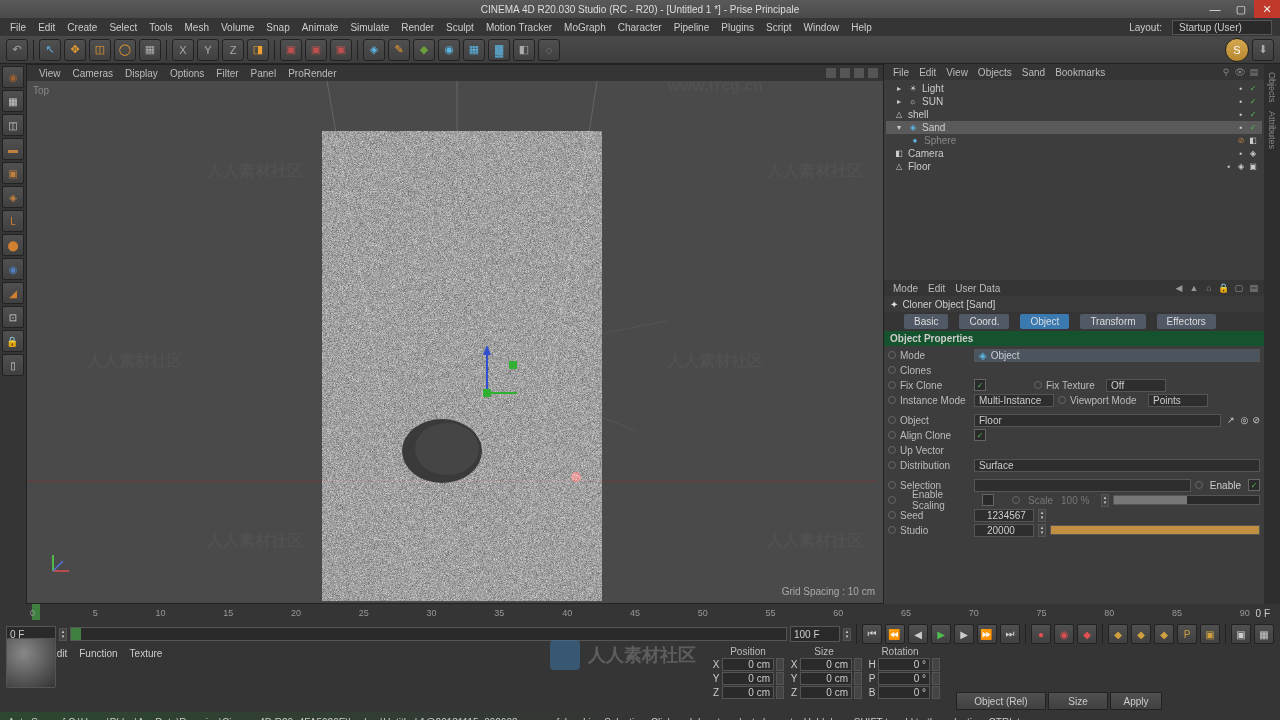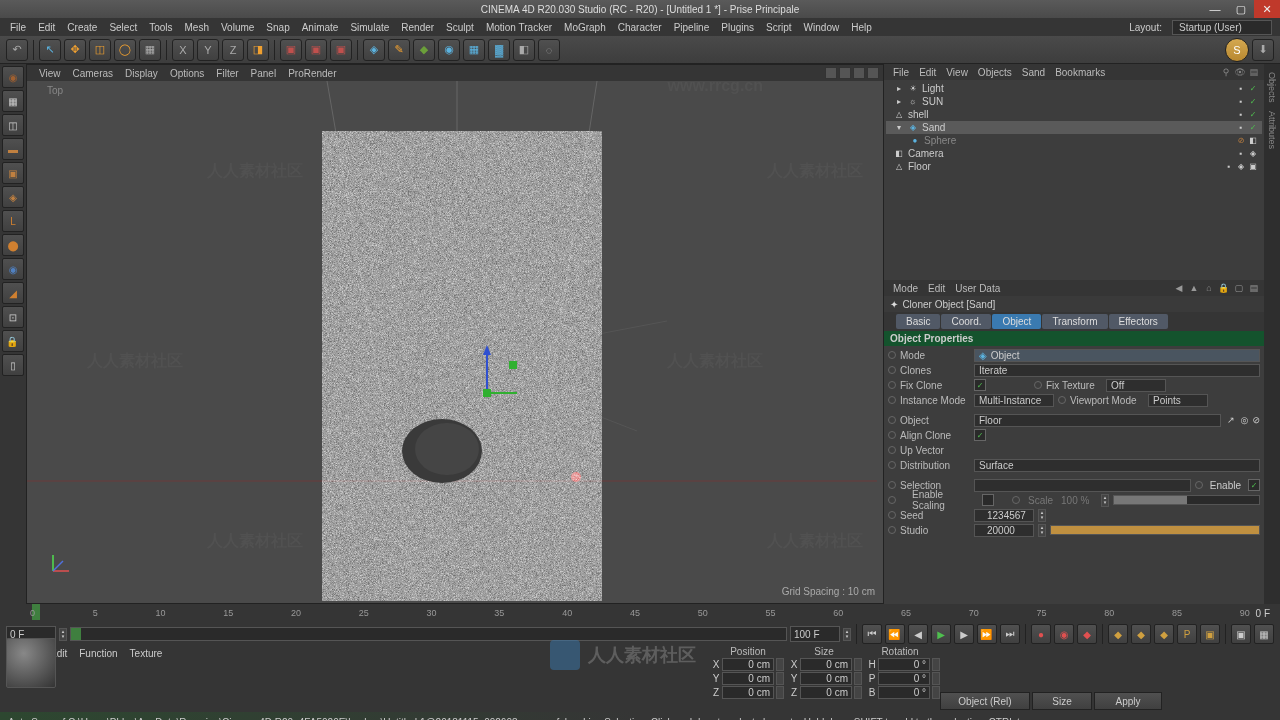--- a/index.html
+++ b/index.html
@@ -23,21 +23,21 @@
 .sep{width:1px;height:20px;background:#222;margin:0 2px}
 .main{display:flex;height:540px}
 .lefttools{width:26px;background:#353535;display:flex;flex-direction:column;padding:2px;gap:2px}
 .ltbtn{width:22px;height:22px;background:linear-gradient(to bottom,#505050,#404040);border:1px solid #222;border-radius:2px;display:flex;align-items:center;justify-content:center;font-size:10px}
 .viewport-wrap{flex:1;display:flex;flex-direction:column;border:1px solid #222}
 .vp-menu{height:16px;background:#353535;display:flex;align-items:center;padding:0 6px;gap:0;position:relative}
 .vp-menu span{padding:0 6px;font-size:10px;color:#bbb}
 .vp-menu .vp-icons{position:absolute;right:4px;display:flex;gap:2px}
 .vp-icons div{width:12px;height:12px;background:#555;border:1px solid #333}
 .viewport{flex:1;background:#4a4a4a;position:relative;overflow:hidden}
-.viewport .label{position:absolute;top:4px;left:20px;font-size:10px;color:#888}
+.viewport .label{position:absolute;top:4px;left:6px;font-size:10px;color:#888}
 .viewport .grid-label{position:absolute;bottom:6px;right:8px;font-size:10px;color:#aaa}
 .viewport .watermark{position:absolute;color:rgba(120,120,120,0.15);font-size:16px;font-weight:bold;pointer-events:none}
 .axis{position:absolute;bottom:28px;left:22px;width:24px;height:24px}
 .shape{position:absolute;left:295px;top:50px;width:280px;height:470px}
 .shape svg{width:100%;height:100%}
 .gizmo{position:absolute;left:430px;top:260px;width:60px;height:60px;pointer-events:none}
 .right{width:396px;display:flex;background:#353535}
 .right-thin{width:16px;background:#2e2e2e;display:flex;flex-direction:column;align-items:center;gap:8px;padding-top:8px}
 .right-thin div{writing-mode:vertical-rl;font-size:9px;color:#888}
 .right-main{flex:1;display:flex;flex-direction:column}
@@ -52,21 +52,21 @@
 .tree-ico{width:10px;height:10px;display:inline-flex;align-items:center;justify-content:center;font-size:8px}
 .tree-name{font-size:10px}
 .tree-toggles{margin-left:auto;display:flex;gap:2px;padding-right:4px}
 .tree-toggles div{width:10px;height:10px;font-size:8px;display:flex;align-items:center;justify-content:center}
 .dot-green{color:#4fbf4f}
 .attr-menu{height:16px;background:#353535;display:flex;align-items:center;padding:0 4px}
 .attr-menu span{padding:0 5px;font-size:10px;color:#bbb}
 .attr-menu .am-icons{margin-left:auto;display:flex;gap:3px}
 .am-icons div{width:12px;height:12px;font-size:9px;display:flex;align-items:center;justify-content:center;color:#999}
 .attr-header{height:16px;padding:2px 6px;display:flex;align-items:center;gap:4px;background:#3a3a3a}
-.attr-tabs{display:flex;gap:1px;padding:2px 12px}
+.attr-tabs{display:flex;gap:11px;padding:2px 20px}
 .tab{padding:2px 10px;background:#515966;font-size:10px;color:#ddd;border-radius:2px}
 .tab.active{background:#3a7ab0}
 .attr-section{background:#14532d;padding:2px 6px;font-size:10px;font-weight:bold}
 .attr-body{flex:1;background:#3d3d3d;padding:2px 4px;display:flex;flex-direction:column;gap:1px;overflow:hidden}
 .prop-row{display:flex;align-items:center;height:14px;gap:4px}
 .prop-dot{width:8px;height:8px;border:1px solid #666;border-radius:50%;flex-shrink:0}
 .prop-label{width:70px;font-size:10px;color:#bbb;flex-shrink:0}
 .prop-label.short{width:56px}
 .prop-field{flex:1;height:13px;background:#2e2e2e;border:1px solid #555;padding:0 4px;font-size:10px;display:flex;align-items:center}
 .prop-field.sel{background:#4a5560}
@@ -370,21 +370,20 @@
             <div class="prop-dot"></div>
             <div class="prop-label">Mode</div>
             <div class="prop-field sel">
               <span style="color:#5bb3e0;margin-right:4px">◈</span>
               <span>Object</span>
             </div>
           </div>
         <div class="prop-row">
             <div class="prop-dot"></div>
             <div class="prop-label">Clones</div>
-            <div class="prop-field">Iterate</div>
           </div>
         <div class="prop-row">
             <div class="prop-dot"></div>
             <div class="prop-label">Fix Clone</div>
             <div class="prop-check">✓</div>
           <div style="width:40px"></div>
             <div class="prop-dot"></div>
             <div class="prop-label short">Fix Texture</div>
             <div class="prop-field" style="flex:0 0 60px">Off</div>
           </div>
@@ -582,21 +581,21 @@
         <div class="coord-val">0 cm</div>
         <div class="coord-sp"></div>
       <div class="coord-lbl">B</div>
         <div class="coord-val">0 °</div>
         <div class="coord-sp"></div>
     </div>
   </div>
   <div class="coord-btns">
     <div class="cb">Object (Rel)</div>
     <div class="cb" style="width:60px">Size</div>
-    <div class="cb" style="width:68px">Apply</div>
+    <div class="cb" style="width:52px">Apply</div>
   </div>
 </div>
 
 <div class="center-logo">
   <div class="icon"></div>
   <div class="txt">人人素材社区</div>
 </div>
 
 <div class="statusbar">
   <span>Auto Save of C:\Users\Phlos\AppData\Roaming\Cinema 4D R20_4FA5020E\backup\Untitled 1@20181115_092608 successful</span>

